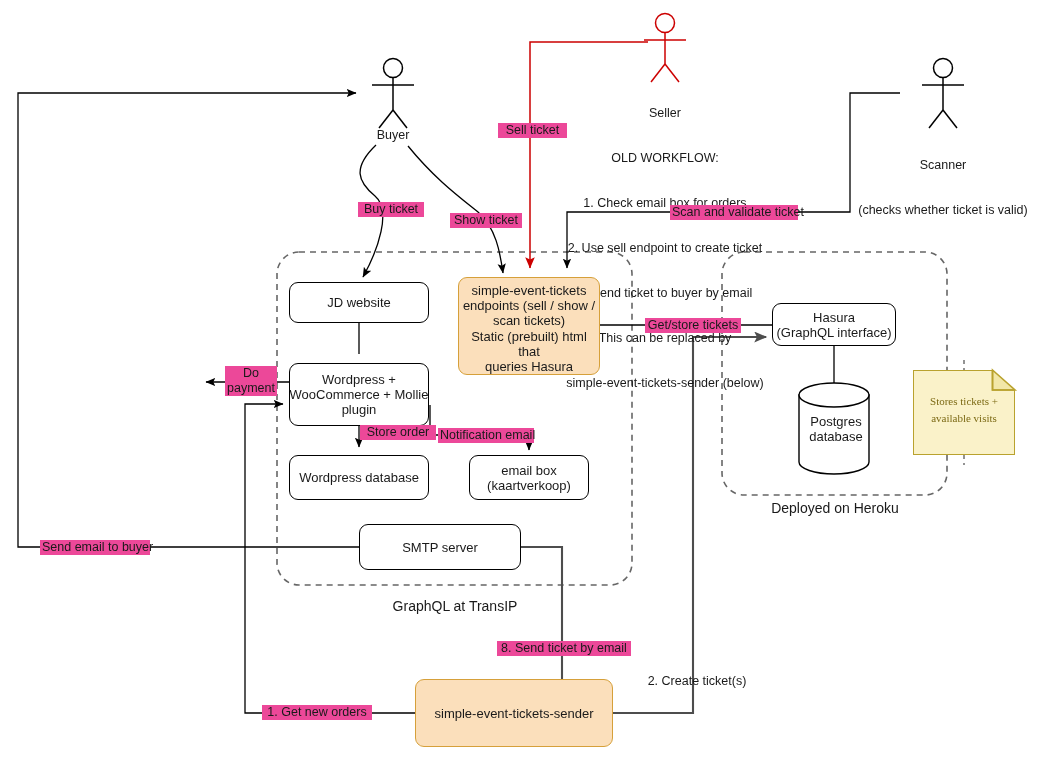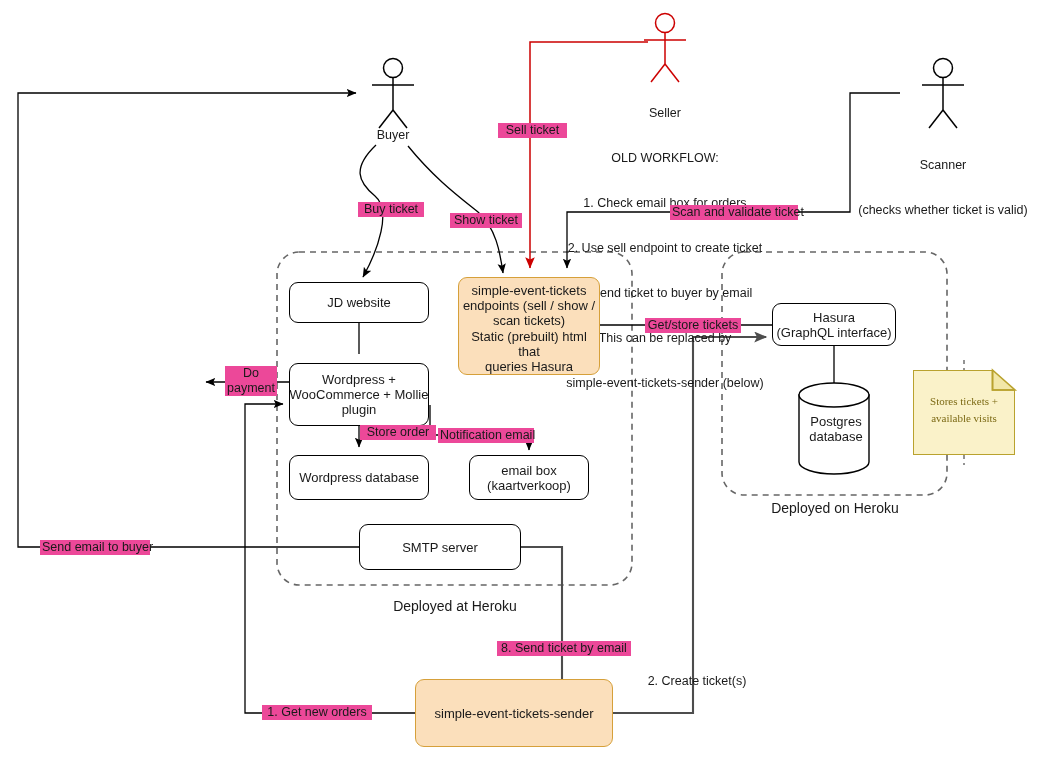--- a/index.html
+++ b/index.html
@@ -222,21 +222,21 @@
   <div class="node orange" style="left:415px; top:679px; width:198px; height:68px;">simple-event-tickets-sender</div>
 
   <div class="note" style="left:913px; top:370px; width:102px; height:85px; white-space:pre;
               clip-path: polygon(0 0, 78% 0, 100% 24%, 100% 100%, 0 100%);">Stores tickets +
 available visits</div>
   <svg class="layer" viewBox="0 0 1038 765" style="pointer-events:none;">
     <path d="M992.5,370 L1015,390 L992.5,390 Z" fill="#f2e7a8" stroke="#b9a22e" stroke-width="1.6"></path>
     <path d="M992.5,370 L992.5,390 L1015,390" fill="none" stroke="#b9a22e" stroke-width="1.6"></path>
   </svg>
 
-  <div class="container-label" style="left:380px; top:598px; width:150px;">Deployed at Heroku</div>
+  <div class="container-label" style="left:380px; top:598px; width:150px;">GraphQL at TransIP</div>
 
   <div class="container-label" style="left:760px; top:500px; width:150px;">Deployed on Heroku</div>
 
   <div class="lbl" style="left:358px; top:202px; width:62px;">Buy ticket</div>
 
   <div class="lbl" style="left:450px; top:213px; width:68px;">Show ticket</div>
 
   <div class="lbl" style="left:498px; top:123px; width:65px;">Sell ticket</div>
 
   <div class="lbl" style="left:670px; top:205px; width:124px;">Scan and validate ticket</div>

